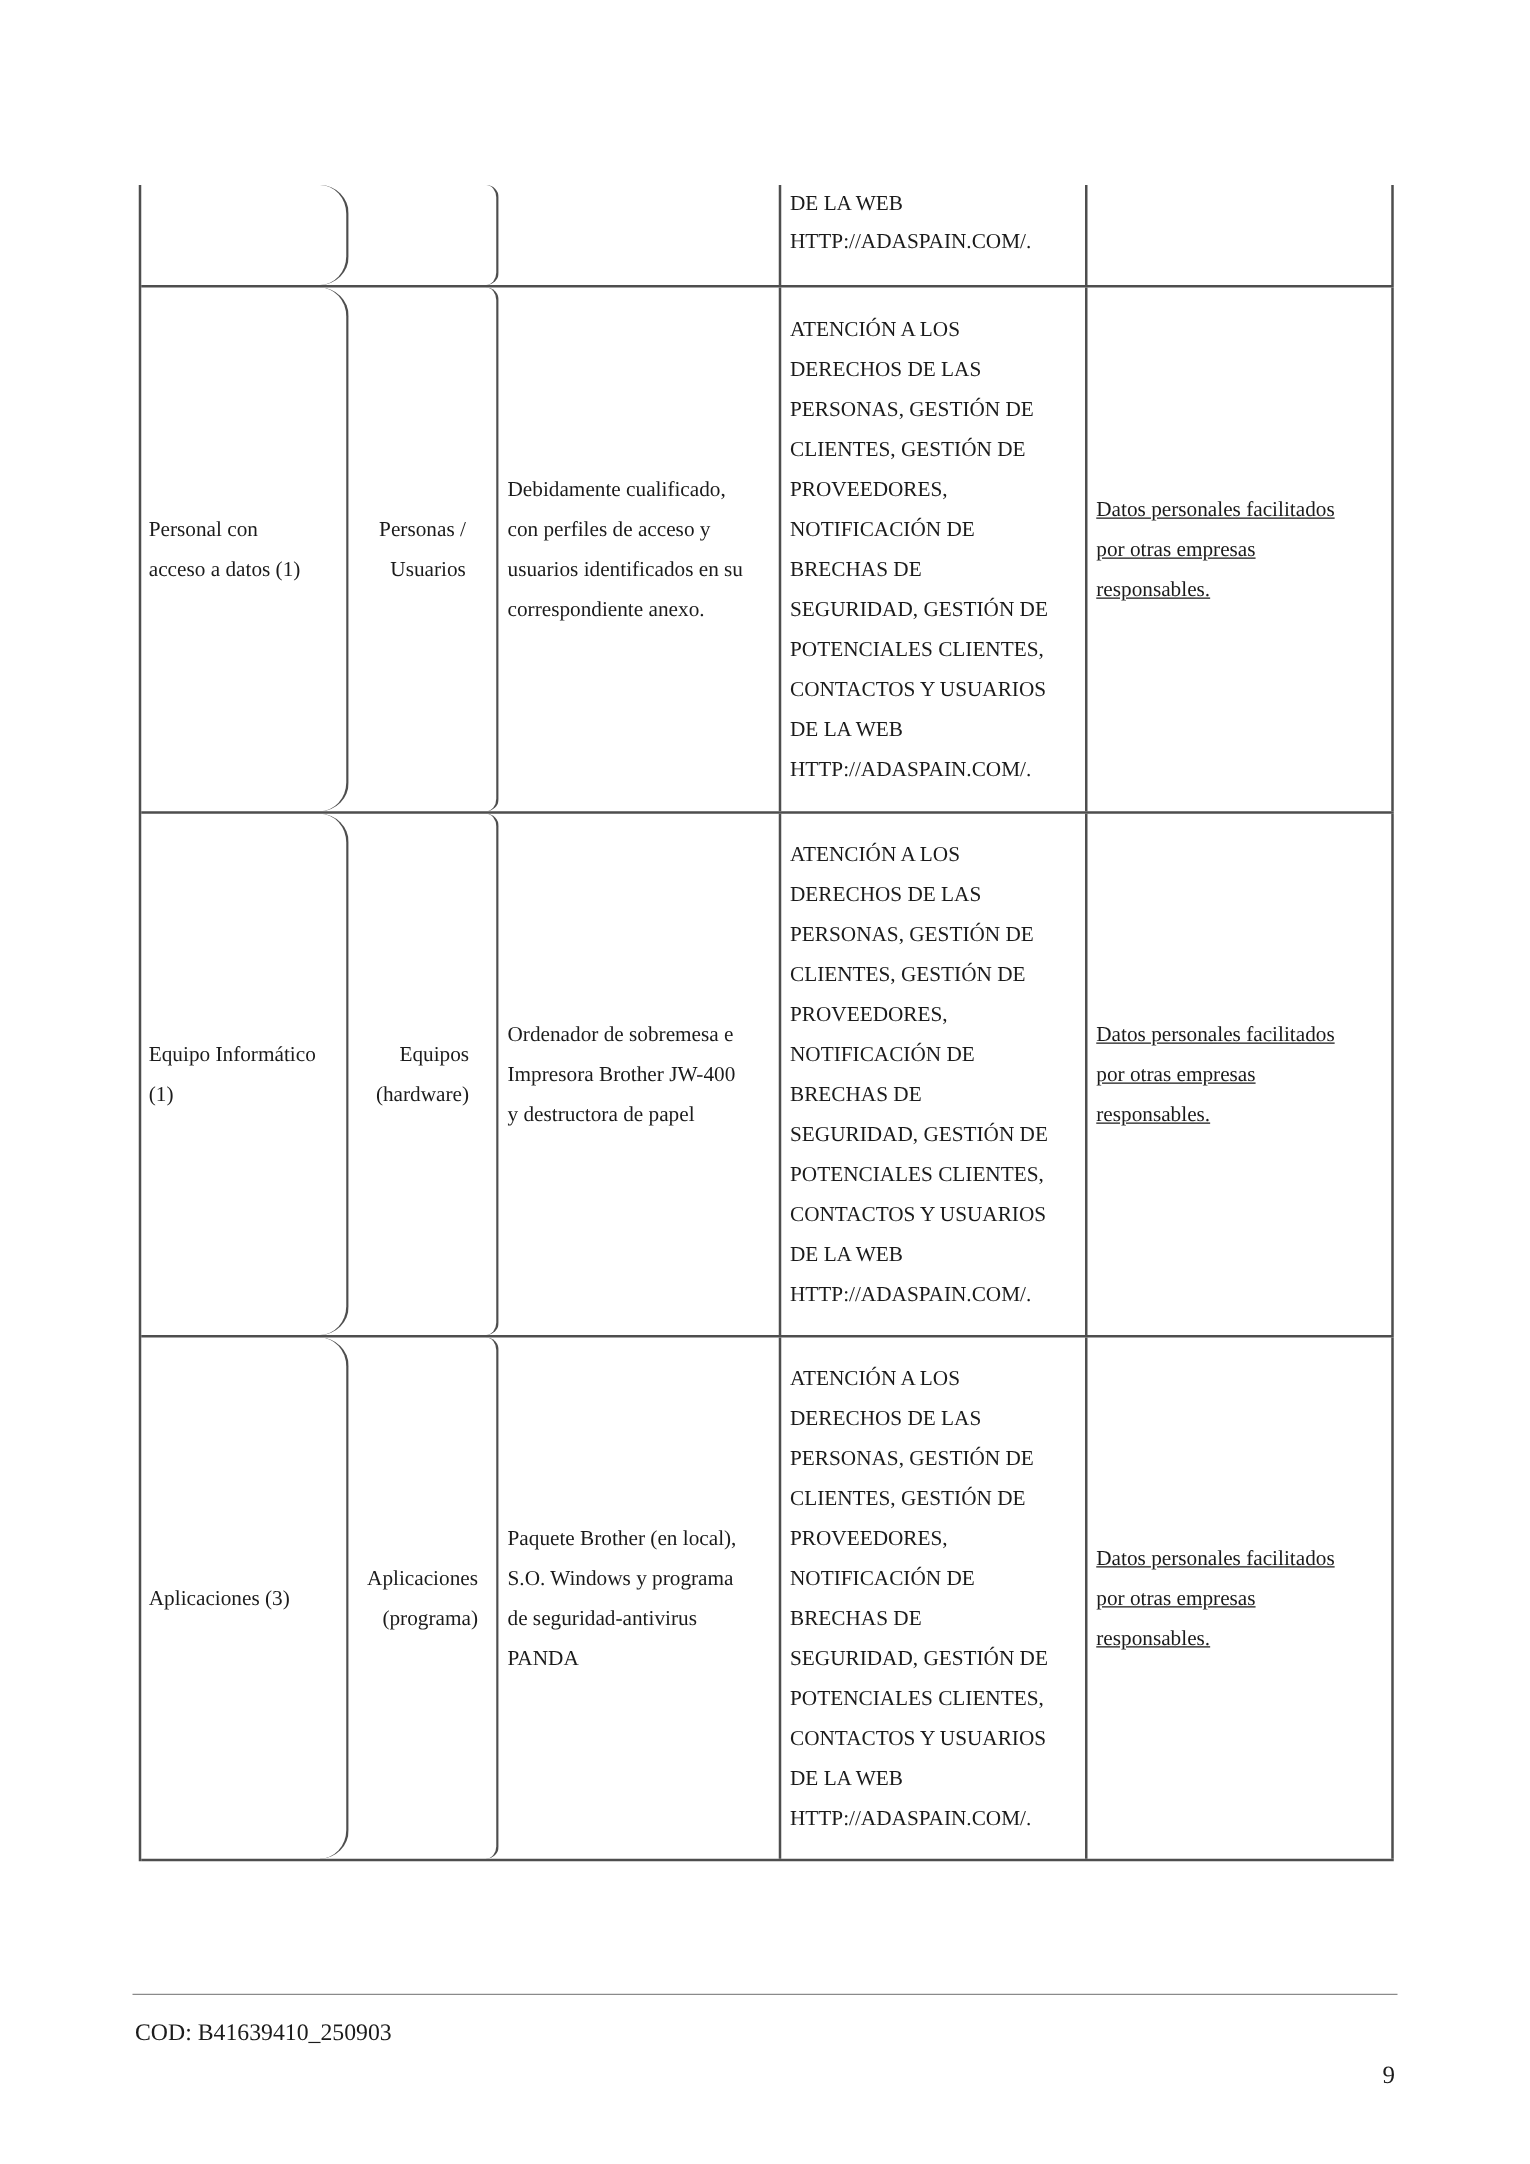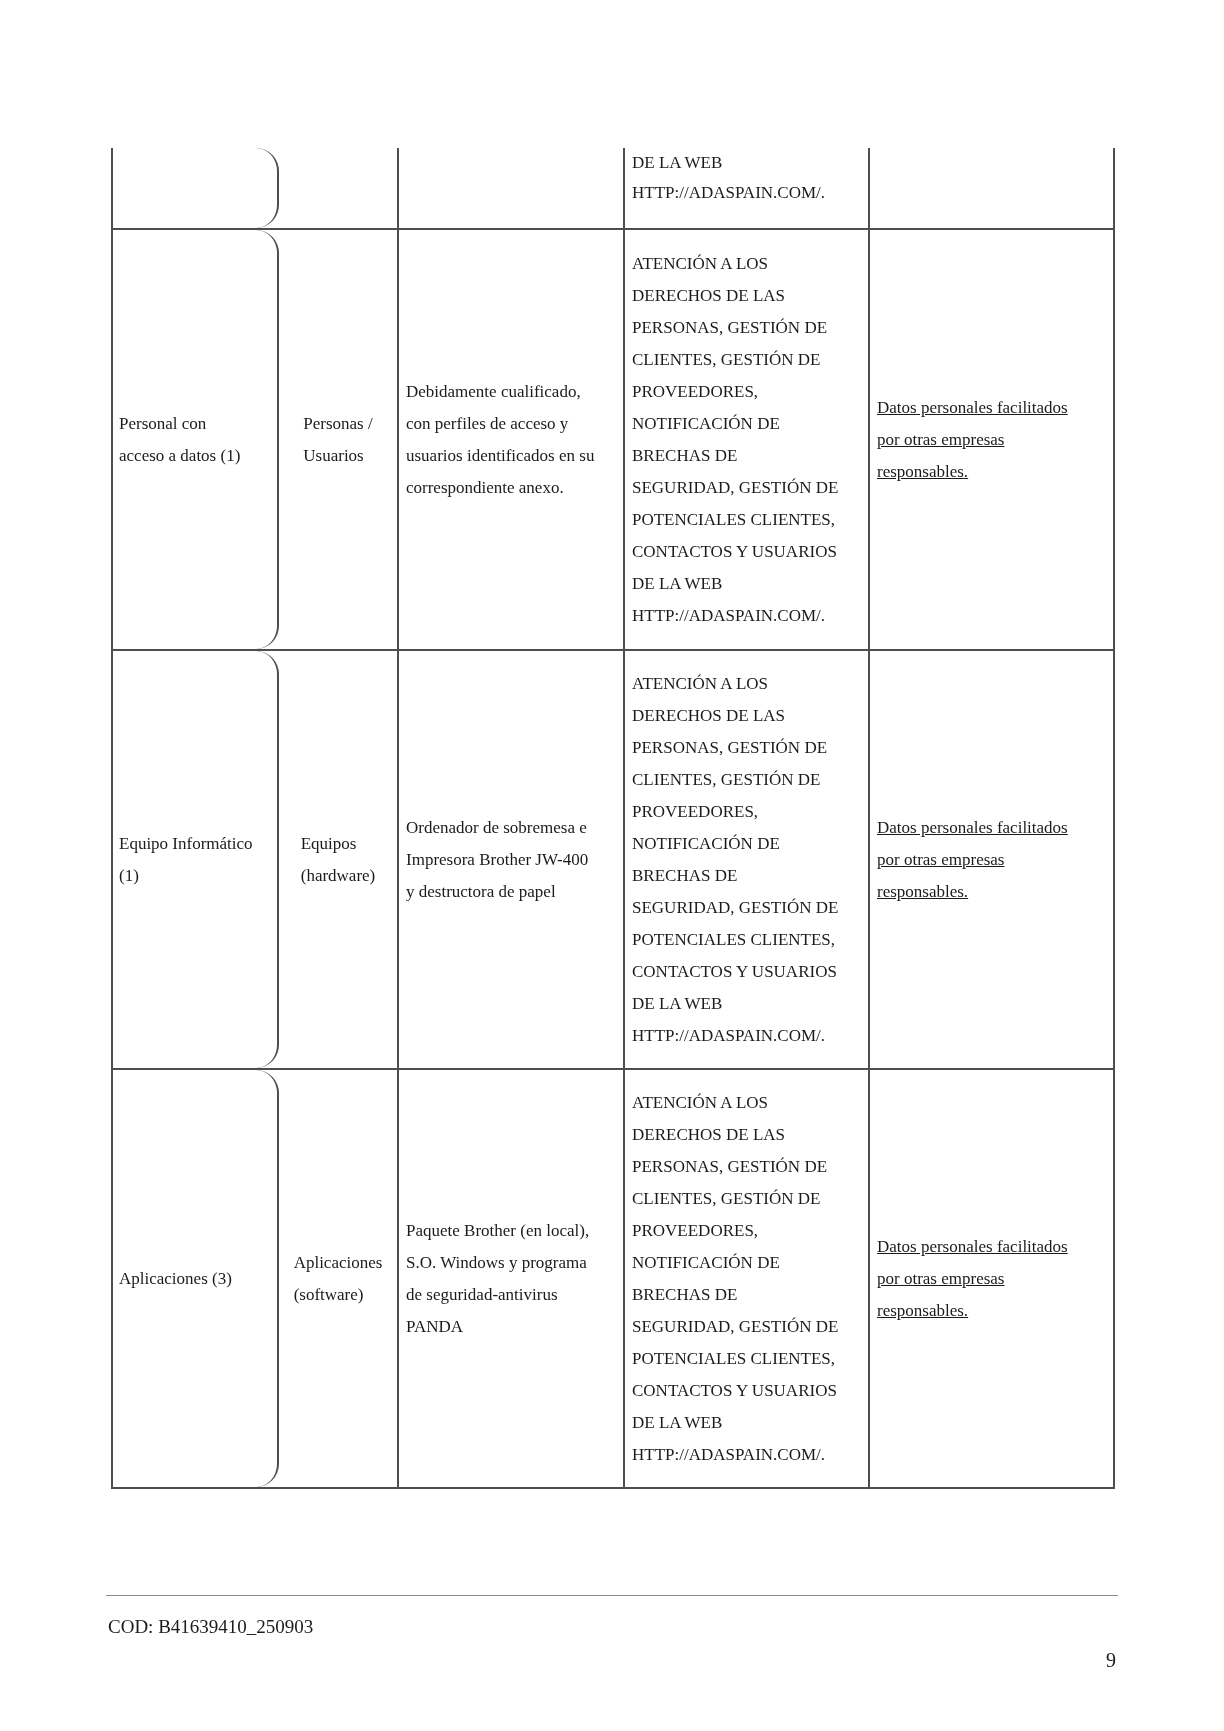--- a/index.html
+++ b/index.html
@@ -40,21 +40,21 @@
     box-sizing: border-box;
     border-right: 2px solid #4e4e4e;
     display: flex;
     align-items: center;
     font-size: 17px;
     line-height: 32px;
     white-space: pre-line;
     overflow: hidden;
   }
   .cell.c1 { padding: 0 6px; border-radius: 23px; }
-  .cell.c2 { padding: 0 4px; justify-content: center; text-align: left; }
+  .cell.c2 { padding: 0 4px; justify-content: center; text-align: right; border-radius: 10px; }
   .cell.c3 { padding: 16px 7px; }
   .cell.c4 { padding: 0 7px; }
   .cell.c5 { padding: 0 7px; text-decoration: underline; }
   .carryover .cell {
     align-items: flex-start;
     line-height: 30px;
   }
   .footer-rule {
     position: absolute;
     left: 106px;
@@ -144,21 +144,21 @@
 DE LA WEB
 HTTP://ADASPAIN.COM/.</div>
       <div class="cell c5">Datos personales facilitados
 por otras empresas
 responsables.</div>
     </div>
 
     <div class="t-row r4">
       <div class="cell c1">Aplicaciones (3)</div>
       <div class="cell c2">Aplicaciones
-(software)</div>
+(programa)</div>
       <div class="cell c3">Paquete Brother (en local),
 S.O. Windows y programa
 de seguridad-antivirus
 PANDA</div>
       <div class="cell c4">ATENCIÓN A LOS
 DERECHOS DE LAS
 PERSONAS, GESTIÓN DE
 CLIENTES, GESTIÓN DE
 PROVEEDORES,
 NOTIFICACIÓN DE

